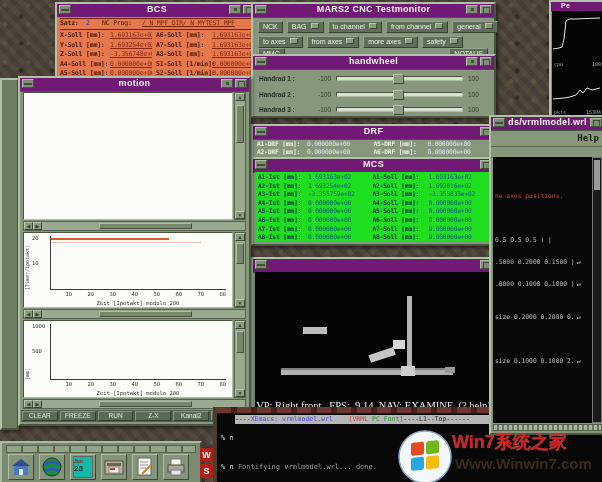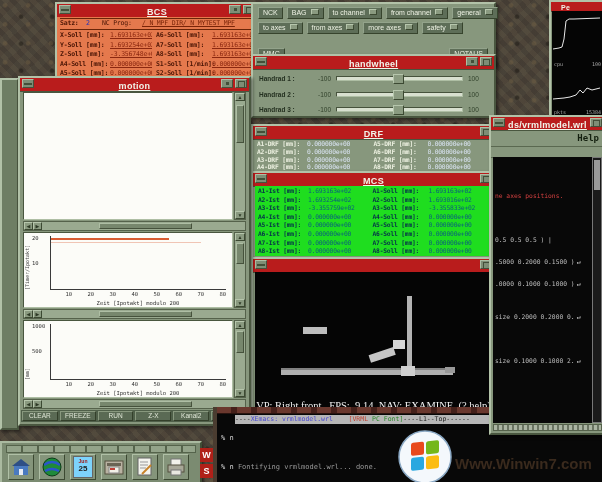--- a/index.html
+++ b/index.html
@@ -6,21 +6,21 @@
   #screen{position:relative;width:602px;height:482px;overflow:hidden;
     background-color:#53493f;
     background-image:
       radial-gradient(circle at 22% 28%, rgba(108,92,66,.55) 1.5px, transparent 3px),
       radial-gradient(circle at 68% 62%, rgba(34,30,24,.6) 1.5px, transparent 3px),
       repeating-linear-gradient(47deg, rgba(84,74,58,.35) 0 5px, rgba(56,50,42,.35) 5px 10px),
       repeating-linear-gradient(-43deg, rgba(74,80,62,.2) 0 7px, rgba(45,42,34,.2) 7px 14px);
     background-size:23px 19px,31px 27px,auto,auto;
     font-family:"Liberation Sans",sans-serif;}
   .win{position:absolute;background:#87977d;border:2px solid;border-color:#b2c2a8 #49563f #49563f #b2c2a8;box-shadow:2px 2px 3px rgba(0,0,0,.45);}
-  .tbar{position:relative;height:13px;background:#b91c1c;border-bottom:1px solid #49563f;display:flex;align-items:flex-end;justify-content:center;color:#f2f4ea;font:bold 9px "Liberation Sans",sans-serif;letter-spacing:.3px;text-decoration:underline;}
+  .tbar{position:relative;height:13px;background:#701a75;border-bottom:1px solid #49563f;display:flex;align-items:flex-start;justify-content:center;color:#f2f4ea;font:bold 9px "Liberation Sans",sans-serif;letter-spacing:.3px;}
   .tbox{position:absolute;top:1px;width:12px;height:9px;background:#7e8e76;border:1px solid;border-color:#aebea4 #46523c #46523c #aebea4;box-sizing:border-box;}
   .tl{left:2px}.tl::after{content:"";display:block;margin:3px 1px 0;height:2px;background:#434f39;}
   .tr1{right:2px}.tr1::after{content:"";display:block;width:5px;height:5px;margin:1px auto 0;border:1px solid #434f39;}
   .tr2{right:16px}.tr2::after{content:"";display:block;width:3px;height:3px;margin:2px auto 0;background:#434f39;}
   
   #win-bcs{left:55px;top:2px;width:200px;height:74px;}
   .bcs-body{position:absolute;left:0;right:0;top:13px;bottom:0;background:#e5794d;padding:1px 3px;font-family:"DejaVu Sans Mono",monospace;font-size:6.5px;letter-spacing:-.2px;overflow:hidden;}
   .bcs-head{display:flex;align-items:baseline;height:10px;border-bottom:1px solid #6a2508;border-top:1px solid #6a2508;margin-bottom:1px;}
   .bcs-head .sl{width:26px;font-weight:bold;color:#4a1505;}
   .bcs-head .sv{width:16px;color:#2233bb;}
@@ -46,21 +46,21 @@
   .hthumb{position:absolute;left:45%;top:-3px;width:9px;height:8px;background:#8a9a80;border:1px solid;border-color:#b6c6ac #3c4932 #3c4932 #b6c6ac;}
   .hmax{width:20px;text-align:left;font-weight:normal;color:#30402a;margin-left:5px;}
   
   #win-drf{left:251px;top:124px;width:241px;height:46px;}
   .drf-body{position:absolute;left:0;right:0;top:13px;bottom:0;padding:1px 4px;font-family:"DejaVu Sans Mono",monospace;font-size:6.3px;letter-spacing:-.2px;overflow:hidden;}
   .drow{display:flex;align-items:baseline;height:7.8px;}
   .drow .dl{width:50px;font-weight:bold;color:#ecf0e0;white-space:nowrap;}
   .drow .dl2{width:54px;margin-left:4px;font-weight:bold;color:#ecf0e0;white-space:nowrap;}
   .drow .dv{flex:1;color:#dce6f6;text-decoration:underline;white-space:nowrap;overflow:hidden;}
   
-  #win-mcs{left:251px;top:171px;width:241px;height:85px;}
+  #win-mcs{left:251px;top:157px;width:241px;height:85px;}
   .mcs-body{position:absolute;left:2px;right:2px;top:13px;bottom:2px;background:#1fdd1f;padding:1px 3px;font-family:"DejaVu Sans Mono",monospace;font-size:6.3px;letter-spacing:-.2px;overflow:hidden;}
   .crow{display:flex;align-items:baseline;height:8.6px;}
   .crow .cl{width:50px;font-weight:bold;color:#06304a;white-space:nowrap;}
   .crow .cl2{width:56px;margin-left:4px;font-weight:bold;color:#06304a;white-space:nowrap;}
   .crow .cv{flex:1;color:#0a5a80;text-decoration:underline;white-space:nowrap;overflow:hidden;}
   
   #win-freewrl{left:251px;top:257px;width:241px;height:157px;}
   .vp{position:absolute;left:2px;right:2px;top:13px;bottom:2px;background:#050505;overflow:hidden;}
   .vp-status{position:absolute;left:0;right:0;bottom:3px;text-align:center;color:#f2f2f2;font:10.5px "Liberation Serif",serif;white-space:pre;}
   
@@ -115,21 +115,21 @@
   .term-body{position:absolute;left:4px;right:0;top:6px;bottom:0;font:7px "DejaVu Sans Mono",monospace;color:#d8d8d8;line-height:9.5px;padding-top:2px;white-space:pre;}
   .tline{height:9.5px;}
   .modeline{position:absolute;left:18px;top:8px;width:282px;height:9px;background:#b6b6b6;font:6.5px "DejaVu Sans Mono",monospace;line-height:9px;white-space:pre;overflow:hidden;}
   .ml-d{color:#222;}.ml-n{color:#4a4ad0;}.ml-m1{color:#c04030;}.ml-m2{color:#2a8a2a;}
   .fontify{color:#9a9a9a;}
   
   #taskbar{left:0;top:441px;width:198px;height:41px;background:#7b8b71;border:2px solid;border-color:#aabaa0 #3f4c35 #3f4c35 #aabaa0;}
   .wsstrip{position:absolute;left:4px;right:4px;top:2px;height:6px;background:repeating-linear-gradient(90deg,#93a389 0 14px,#55634b 14px 16px);border:1px solid #55634b;}
   .iconrow{position:absolute;left:6px;top:11px;display:flex;gap:5px;}
   .tbicon{width:26px;height:26px;background:#85957b;border:1px solid;border-color:#b0c0a6 #3c4932 #3c4932 #b0c0a6;display:flex;align-items:center;justify-content:center;box-sizing:border-box;}
-  .cal{width:18px;height:20px;background:#7dd3fc;border:1px solid #666;text-align:center;}
+  .cal{width:18px;height:20px;background:#14b8a6;border:1px solid #666;}
   .cal .cm{font:bold 5px "Liberation Sans",sans-serif;color:#a02020;display:block;margin-top:1px;}
   .cal .cd{font:bold 8px "Liberation Sans",sans-serif;color:#222;display:block;}
   .tile{position:absolute;width:13px;height:14px;background:#b02018;color:#fff;font:bold 9px "Liberation Sans",sans-serif;text-align:center;line-height:14px;}
   
   .wm-logo{position:absolute;left:398px;top:430px;width:54px;height:54px;}
   .wm1{position:absolute;left:452px;top:430px;font:bold 18px "Liberation Sans",sans-serif;color:#d42020;white-space:nowrap;text-shadow:0 0 1px rgba(255,255,255,.4);}
   .wm2{position:absolute;left:455px;top:455px;font:bold 15px "Liberation Sans",sans-serif;color:#3a2a1d;white-space:nowrap;}
   #win-sliver{left:0;top:78px;width:15px;height:348px;background:#6e7e64;}
 </style>
 </head>
@@ -187,20 +187,26 @@
             <span class="bl">A5-Soll [mm]:</span>
             <span class="bv">0.000000e+00</span>
             <span class="bl2">S2-Soll [1/min]:</span>
             <span class="bv">0.000000e+00</span>
           </div>
         </div>
     </div>
   </div>
 
   <div class="win" id="win-mars2">
+    <div class="tbar">
+      <span class="tbox tl"></span>
+      <span>MARS2 CNC Testmonitor</span>
+      <span class="tbox tr2"></span>
+      <span class="tbox tr1"></span>
+    </div>
     <div class="mrow">
       <span class="btn">NCK</span>
       <span class="btn opt">BAG</span>
       <span class="btn opt">to channel</span>
       <span class="btn opt">from channel</span>
       <span class="btn opt">general</span>
     </div>
     <div class="mrow">
       <span class="btn opt">to axes</span>
       <span class="btn opt">from axes</span>
@@ -615,20 +621,21 @@
           <rect x="2" y="7" width="16" height="7" fill="#a8a898" stroke="#55503f"></rect>
           <rect x="5" y="12" width="10" height="5" fill="#e8e8e0" stroke="#777"></rect>
         </svg>
       </div>
     </div>
   </div>
 
   <span class="tile" style="left:200px;top:448px;">W</span>
   <span class="tile" style="left:200px;top:464px;">S</span>
 
+  <div class="wm1">Win7系统之家</div>
   <div class="wm2">Www.Winwin7.com</div>
   <svg class="wm-logo" viewBox="0 0 54 54">
     <circle cx="27" cy="27" r="26" fill="#f4f8fc" stroke="#8aa8c4" stroke-width="1.5"></circle>
     <g transform="translate(13,13) skewY(-6)">
       <rect x="0" y="0" width="13" height="13" rx="2" fill="#e8491d"></rect>
       <rect x="15" y="0" width="13" height="13" rx="2" fill="#74b71b"></rect>
       <rect x="0" y="15" width="13" height="13" rx="2" fill="#29a8e0"></rect>
       <rect x="15" y="15" width="13" height="13" rx="2" fill="#fbbc12"></rect>
     </g>
   </svg>

